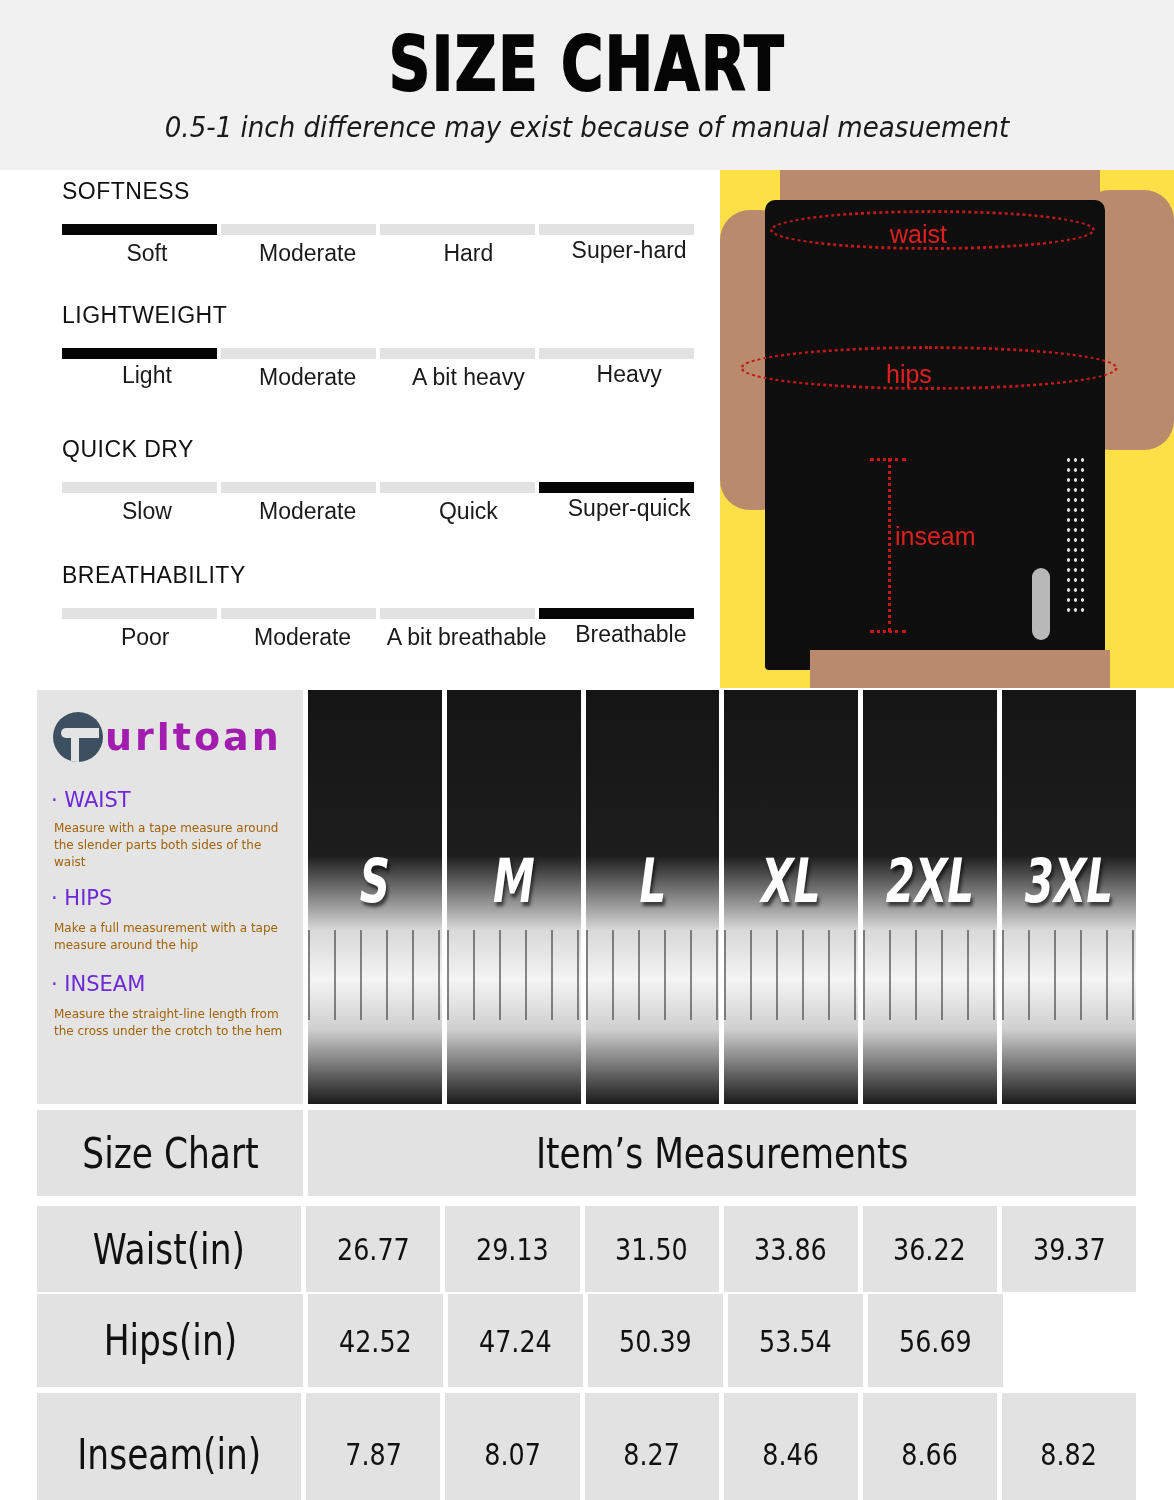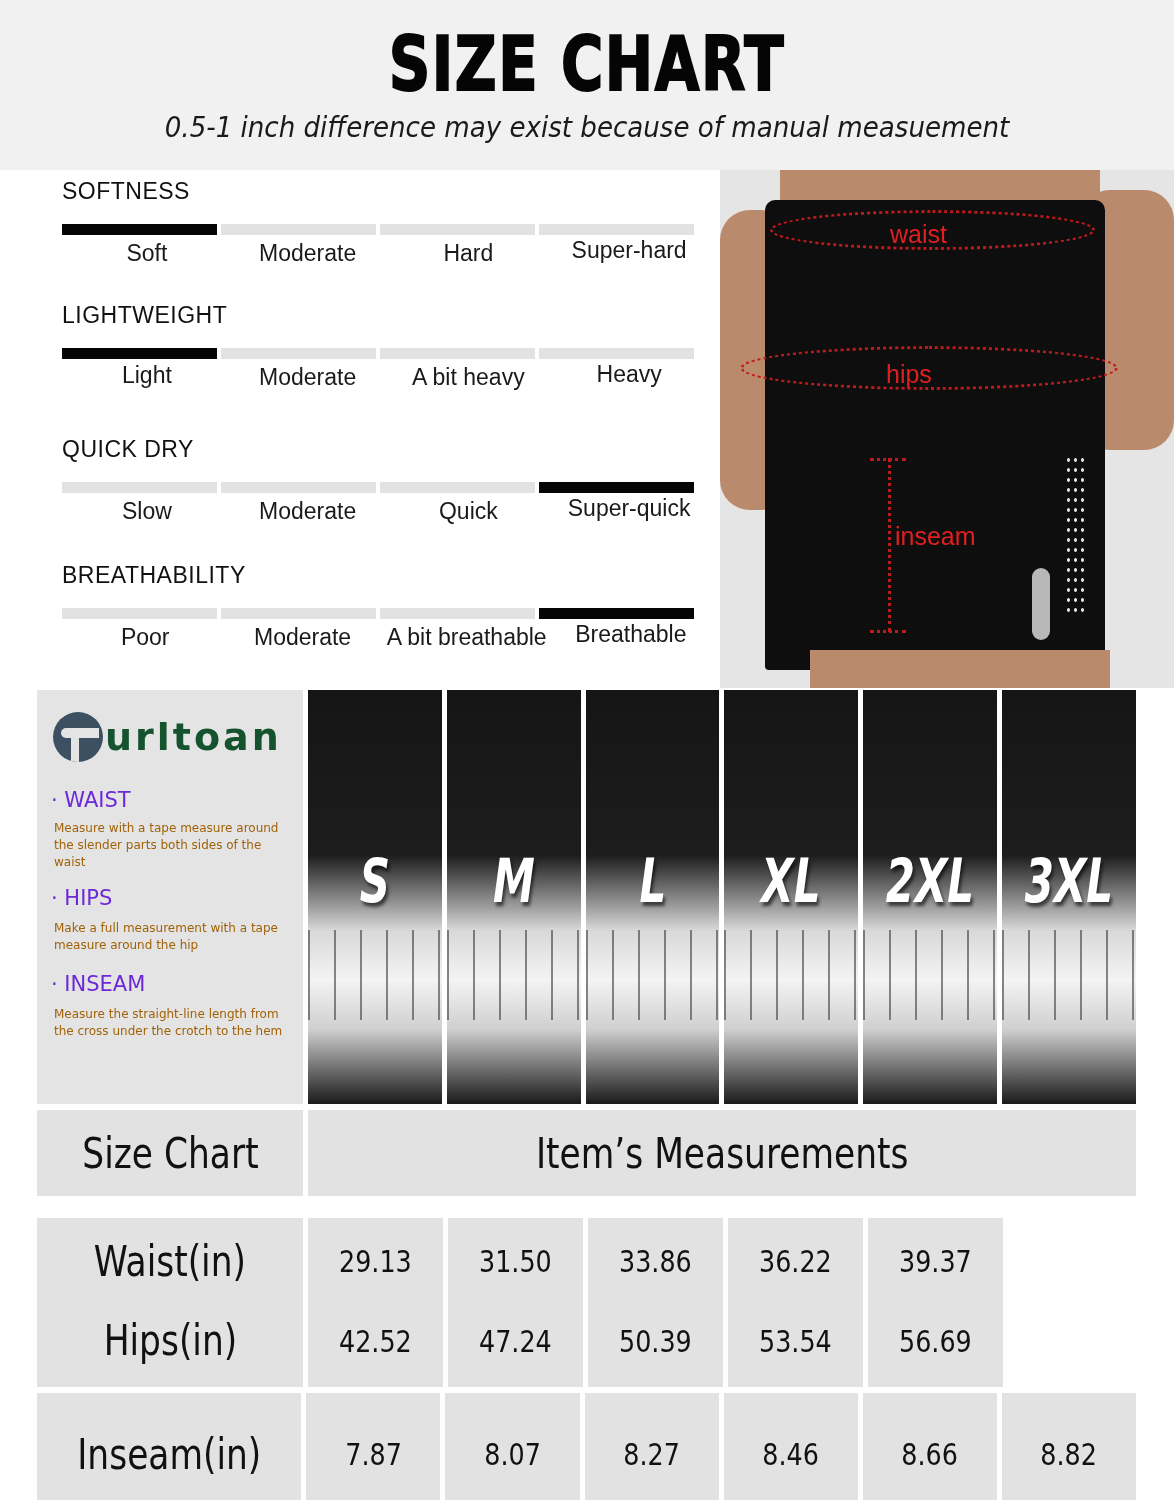--- a/index.html
+++ b/index.html
@@ -16,34 +16,34 @@
 
   .ratings { position: absolute; left: 60px; top: 170px; width: 640px; height: 510px; }
   .rating { position: absolute; left: 0; width: 640px; }
   .rating .label { position: absolute; left: 2px; top: 0; font-size: 23px; font-weight: 400; letter-spacing: 0.5px; color: #111; text-align: center; }
   .rating .bars { position: absolute; left: 2px; top: 46px; width: 632px; height: 11px; display: flex; gap: 4px; }
   .rating .bar { flex: 1; height: 11px; background: #e2e2e2; }
   .rating .bar.active { background: #050505; }
   .rating .opts { position: absolute; left: 12px; top: 62px; width: 632px; display: flex; gap: 11px; }
   .rating .opt { flex: 1; text-align: center; font-size: 23px; color: #1a1a1a; white-space: nowrap; }
 
-  .shorts { position: absolute; left: 720px; top: 170px; width: 454px; height: 518px; background: #e5e5e5; overflow: hidden; }
+  .shorts { position: absolute; left: 720px; top: 170px; width: 454px; height: 518px; background: #fde047; overflow: hidden; }
   .skin { position: absolute; background: #b98a6c; }
   .short-body { position: absolute; background: #0e0e0e; }
   .meas-label { position: absolute; color: #e02020; font-size: 25px; }
   .dots-h { position: absolute; border-top: 3px dotted #c21a1a; }
   .dots-v { position: absolute; border-left: 3px dotted #c21a1a; }
   .ellipse { position: absolute; border: 3px dotted #c21a1a; border-radius: 50%; }
 
   .guide { position: absolute; left: 37px; top: 690px; width: 266px; height: 414px; background: #e4e4e4; }
   .logo { position: absolute; left: 16px; top: 22px; display: flex; align-items: center; }
   .logo .mark { width: 50px; height: 50px; border-radius: 50%; background: #3d5061; position: relative; overflow: hidden; }
   .logo .mark::before { content: ""; position: absolute; left: 8px; top: 16px; width: 38px; height: 10px; background: #e4e4e4; border-radius: 5px 0 0 5px; }
   .logo .mark::after { content: ""; position: absolute; left: 18px; top: 26px; width: 8px; height: 24px; background: #e4e4e4; }
-  .logo .word { margin-left: 2px; font-family: "DejaVu Sans", sans-serif; font-weight: 700; font-size: 38px; color: #14532d; letter-spacing: 3px; }
+  .logo .word { margin-left: 2px; font-family: "DejaVu Sans", sans-serif; font-weight: 700; font-size: 38px; color: #a21caf; letter-spacing: 3px; }
   .guide .h { position: absolute; left: 14px; font-size: 21px; color: #6d28d9; font-family: "DejaVu Sans", sans-serif; font-weight: 400; }
   .guide .p { position: absolute; left: 17px; width: 240px; font-size: 12px; line-height: 17px; color: #a16207; font-family: "DejaVu Sans", sans-serif; }
 
   .photo { position: absolute; left: 308px; top: 690px; width: 828px; height: 414px; display: flex; gap: 5px; }
   .panel { flex: 1; position: relative; overflow: hidden; background: linear-gradient(180deg,#151515 0%,#1d1d1d 40%,#d8d8d8 58%,#f4f4f4 70%,#cfcfcf 82%,#1a1a1a 100%); }
   .panel .size { position: absolute; left: 0; top: 156px; width: 100%; text-align: center; color: #fff; font-family: "DejaVu Sans", sans-serif; font-weight: 900; font-style: italic; font-size: 60px; text-shadow: 3px 4px 4px rgba(0,0,0,0.6); transform: scaleX(0.7); }
   .window-lines { position: absolute; left: 0; top: 240px; width: 100%; height: 90px;
     background: repeating-linear-gradient(90deg, rgba(60,60,60,0.6) 0 2px, transparent 2px 26px); }
 
   .table { position: absolute; left: 37px; top: 1110px; width: 1099px; }
@@ -188,25 +188,28 @@
 
 <div class="table">
   <div class="row" style="top:0;height:86px">
     <div class="cell head">
         <span class="cond">Size Chart</span>
       </div>
     <div class="cell span">
         <span class="cond">Item’s Measurements</span>
       </div>
   </div>
-  <div class="row" style="top:108px;height:86px">
+  <div class="row" style="top:96px;height:86px">
     <div class="cell head">
         <span class="cond">Waist(in)</span>
       </div>
     <div class="cell val">
+        <span class="cond">26.77</span>
+      </div>
+    <div class="cell val">
         <span class="cond">29.13</span>
       </div>
     <div class="cell val">
         <span class="cond">31.50</span>
       </div>
     <div class="cell val">
         <span class="cond">33.86</span>
       </div>
     <div class="cell val">
         <span class="cond">36.22</span>

